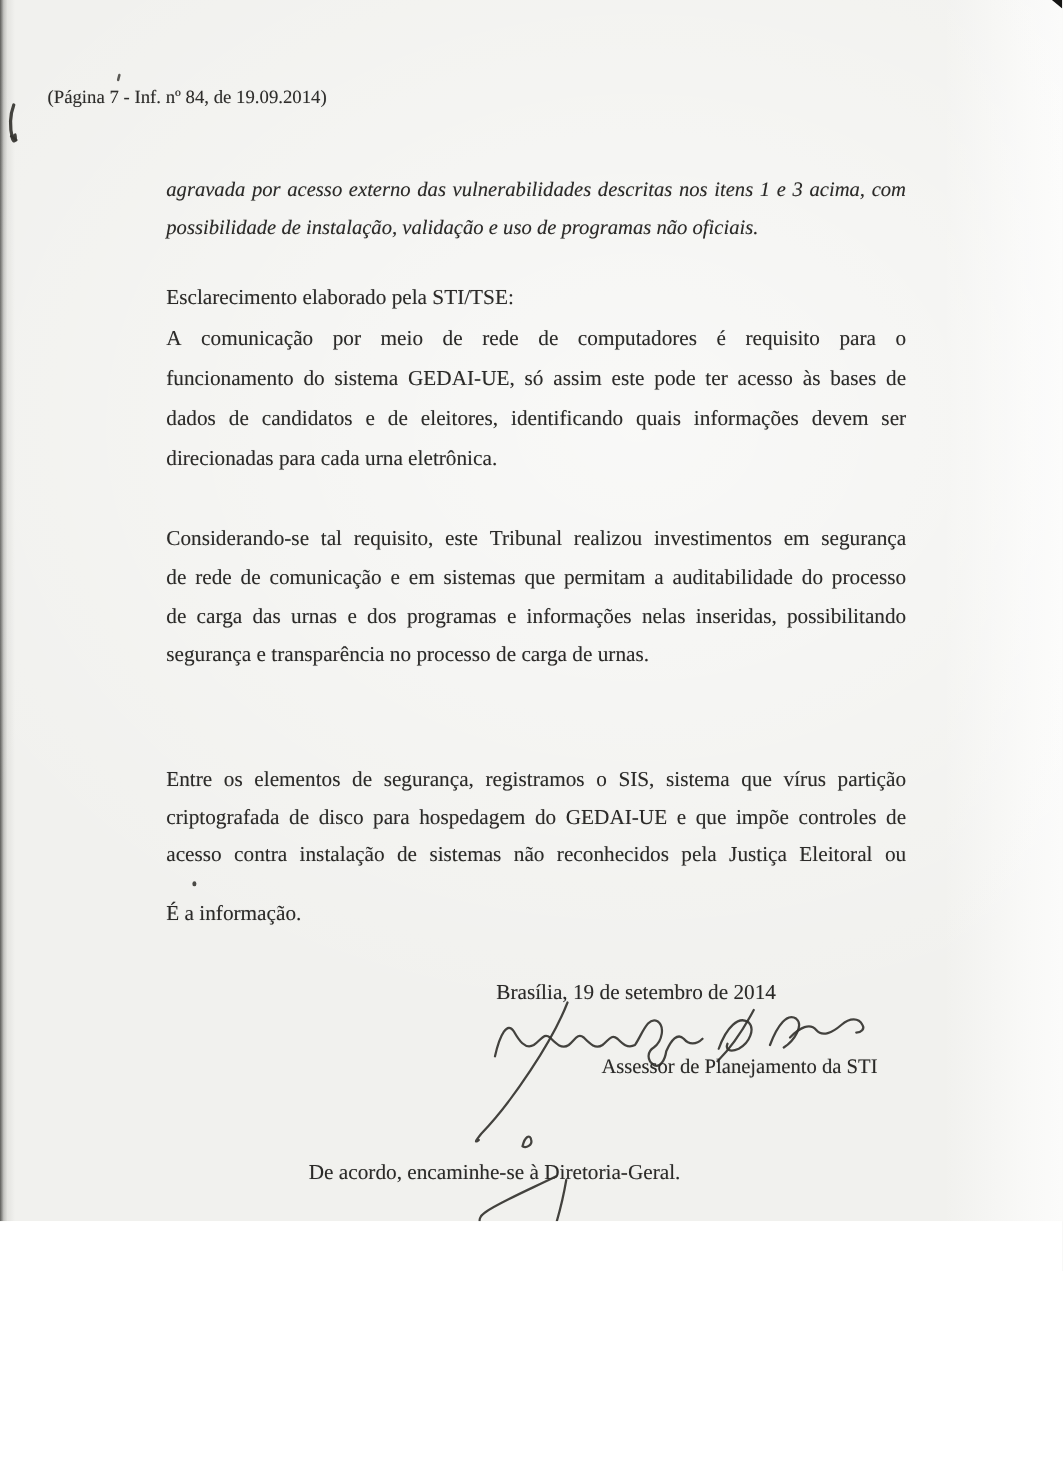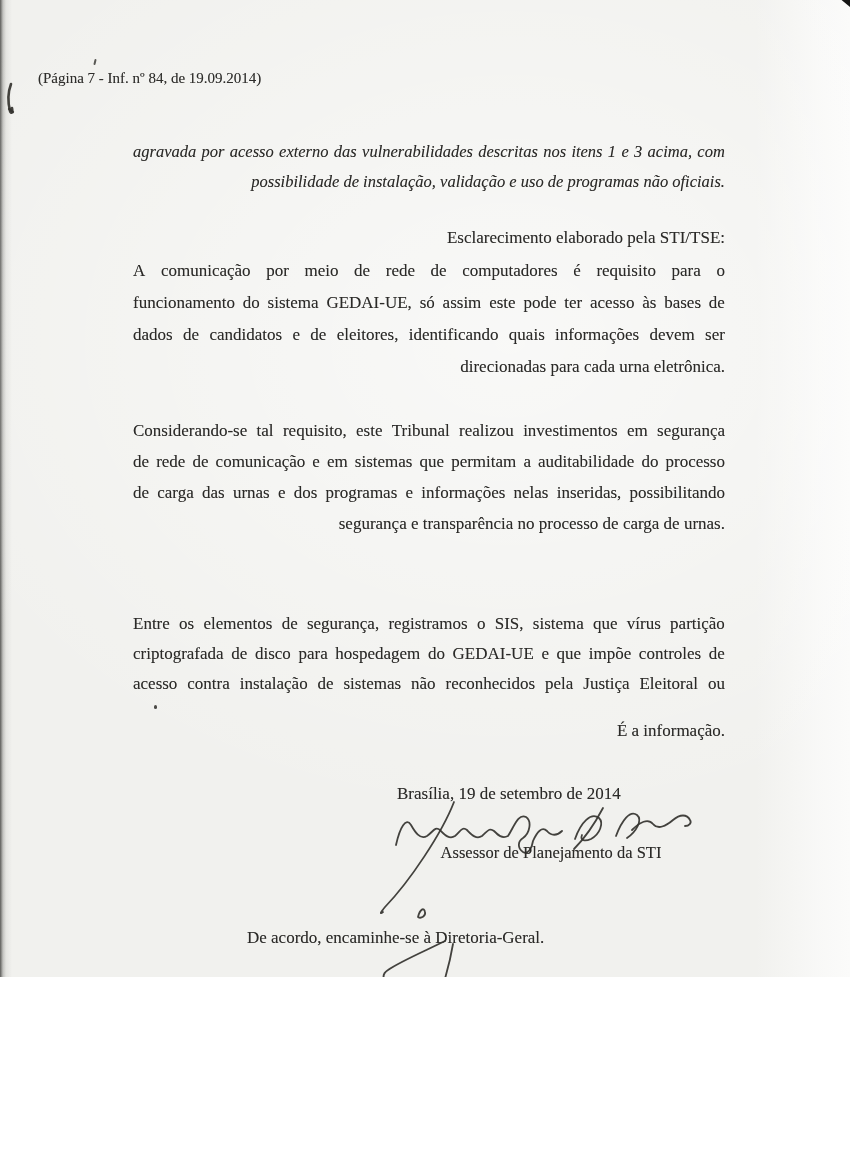--- a/index.html
+++ b/index.html
@@ -9,33 +9,33 @@
     overflow:hidden;
     font-family:"Liberation Serif","DejaVu Serif",serif;
     color:#2b2a28;
     background:
       radial-gradient(ellipse 900px 700px at 60% 35%, rgba(255,255,255,0.55), rgba(255,255,255,0) 70%),
       linear-gradient(270deg, #fbfbfa 0px, rgba(250,250,249,0.85) 28px, rgba(250,250,249,0) 95px),
       linear-gradient(90deg, rgba(55,55,52,0.8) 0px, rgba(120,120,116,0.38) 3px, rgba(160,160,154,0.16) 6px, rgba(200,200,195,0) 12px),
       #f1f1ee;
   }
   .abs{position:absolute;}
-  .textcol{left:133px;width:592px;font-size:17px;text-align:right;}
+  .textcol{left:133px;width:592px;font-size:17px;}
   .jline{display:flex;justify-content:space-between;white-space:nowrap;}
   .lh30 .jline,.lh30 .pline{height:30px;line-height:30px;}
   .lh31 .jline,.lh31 .pline{height:31px;line-height:31px;}
   .lh32 .jline,.lh32 .pline{height:32px;line-height:32px;}
   .italic{font-style:italic;font-size:16.5px;}
   .soft{text-shadow:0 0 0.6px rgba(43,42,40,0.35);}
   .underlined{text-underline-offset:3px;text-decoration-thickness:1px;}
   .header-line{left:38px;top:63px;font-size:15px;line-height:31px;color:#2e2d2b;}
   .dateline{left:397px;top:778px;width:315px;text-align:left;font-size:17px;line-height:31px;}
   .signer{width:302px;text-align:center;}
   .signer .name{font-size:17.5px;line-height:20px;letter-spacing:0.2px;}
-  .signer .title{font-size:16.5px;line-height:22px;}
+  .signer .title{font-size:16.5px;line-height:22px;text-align:right;}
   .forward{left:247px;top:922px;font-size:17px;line-height:31px;}
   .sig-svg{pointer-events:none;}
   .sig-svg path{fill:none;stroke:#34332f;stroke-width:1.8;stroke-linecap:round;stroke-linejoin:round;opacity:0.92;}
   .corner-notch{right:0;top:0;width:13px;height:7px;background:#151514;clip-path:polygon(35% 0,100% 0,100% 100%);}
   .crease{left:781px;top:1035px;width:2px;height:134px;
     background:linear-gradient(180deg,rgba(170,170,165,0) 0%,rgba(168,168,162,0.5) 30%,rgba(168,168,162,0.4) 80%,rgba(170,170,165,0) 100%);}
   .speck-a{left:94px;top:59px;width:2px;height:6px;background:#5a5955;border-radius:1px;transform:rotate(14deg);}
   .speck-b{left:154px;top:705px;width:3px;height:4px;background:#4b4a46;border-radius:2px;}
 </style>
 </head>

